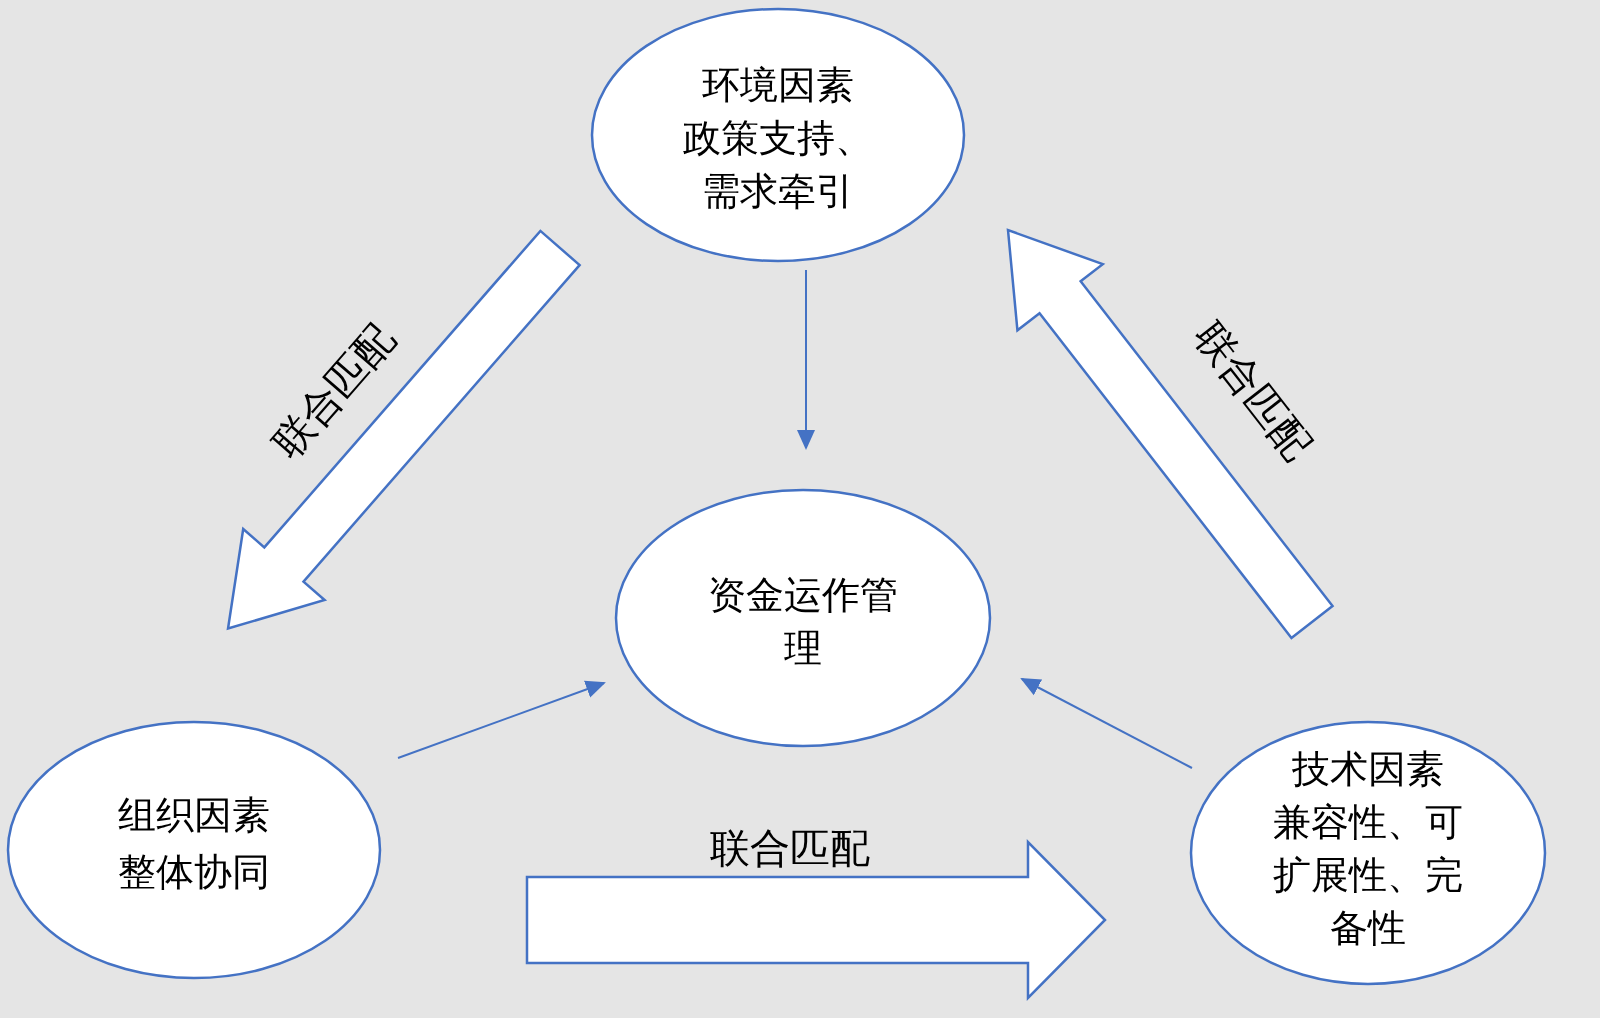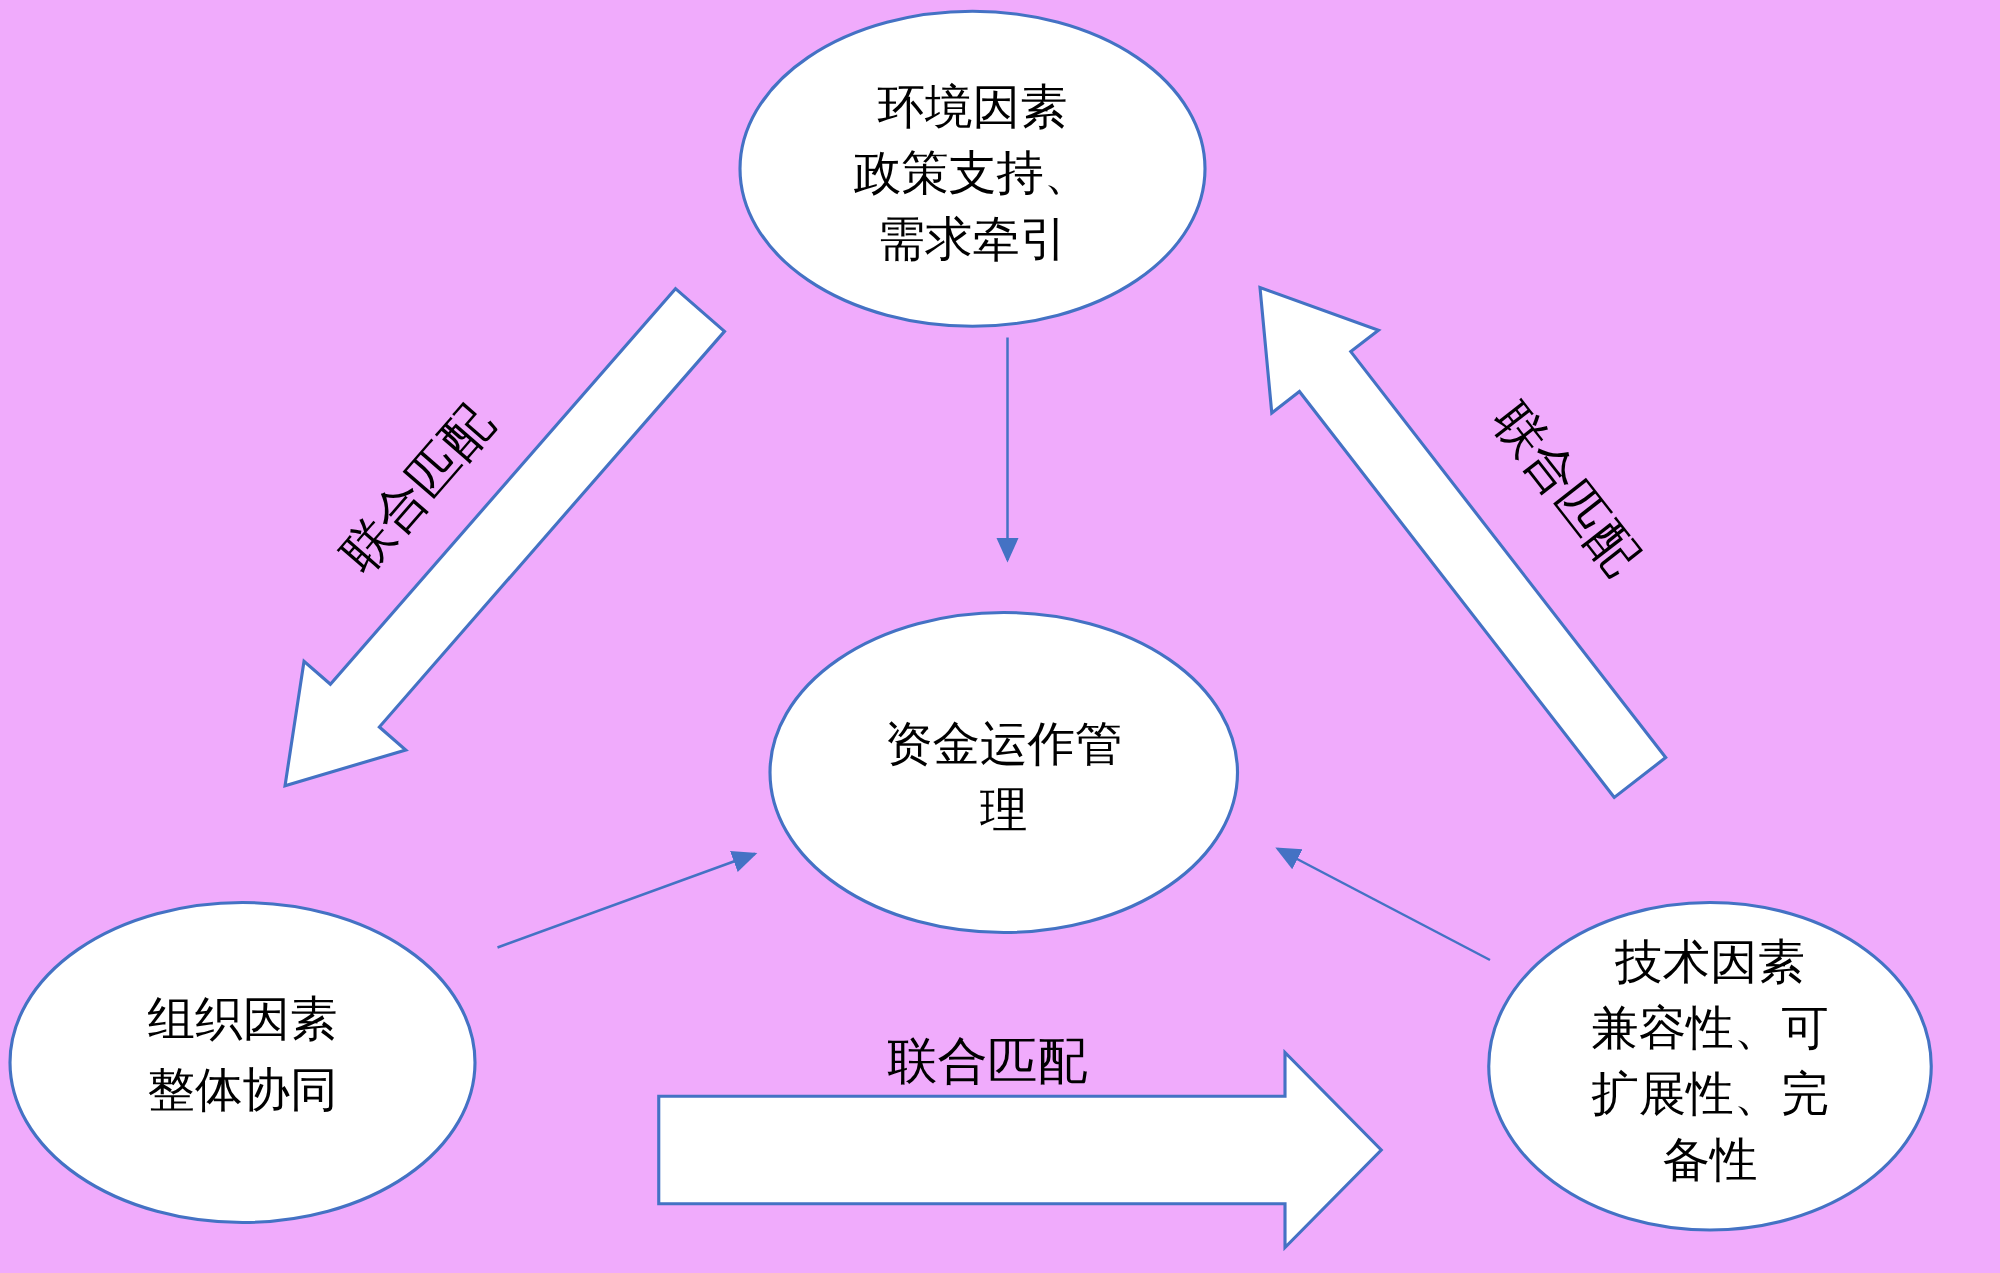--- a/index.html
+++ b/index.html
@@ -4,21 +4,21 @@
 <style>
   html, body {
     margin: 0;
     padding: 0;
     background: #FFFFFF;
   }
   .canvas {
     position: relative;
     width: 1600px;
     height: 1018px;
-    background: #f0abfc;
+    background: #e5e5e5;
     font-family: "DejaVu Sans", "Liberation Sans", sans-serif;
     overflow: hidden;
   }
   svg { display: block; }
   .node-shape {
     fill: #FFFFFF;
     stroke: #4472C4;
     stroke-width: 2.5;
   }
   .block-arrow {

